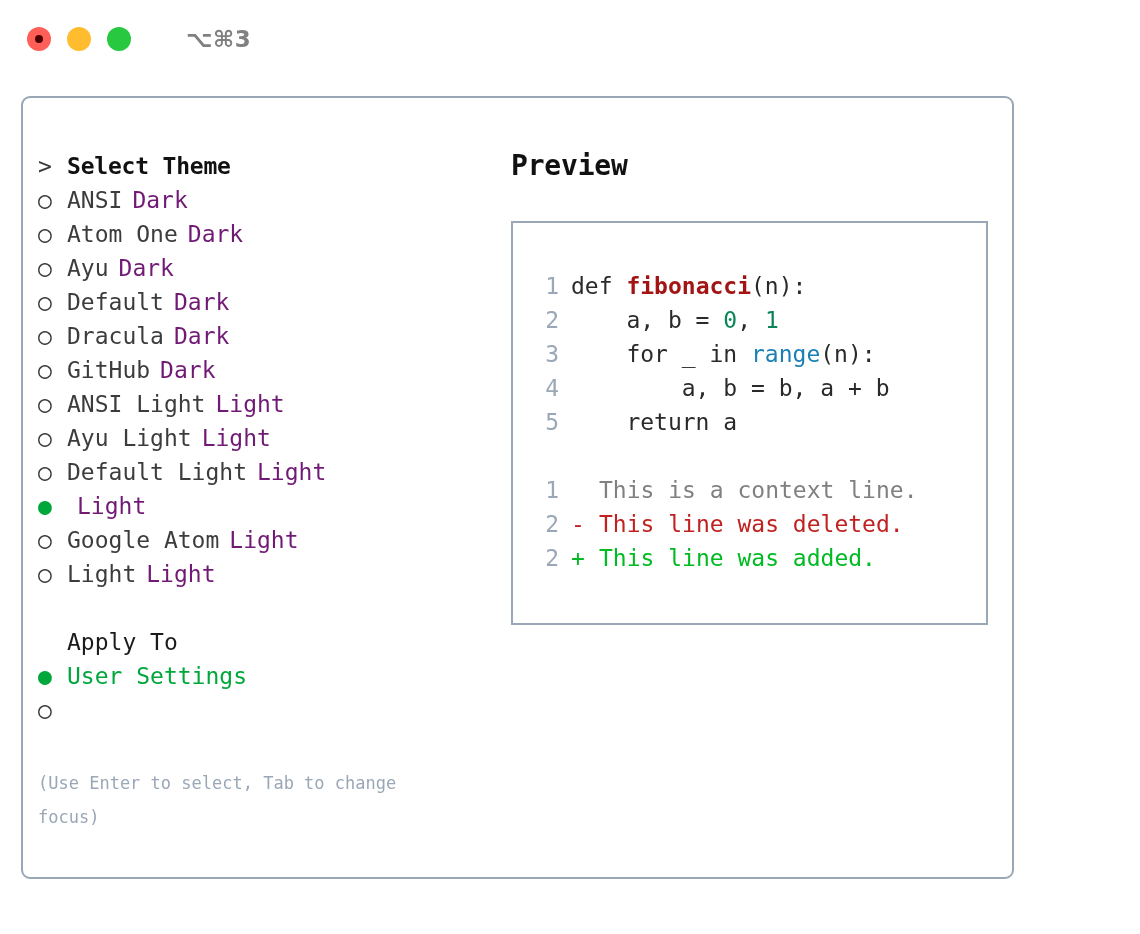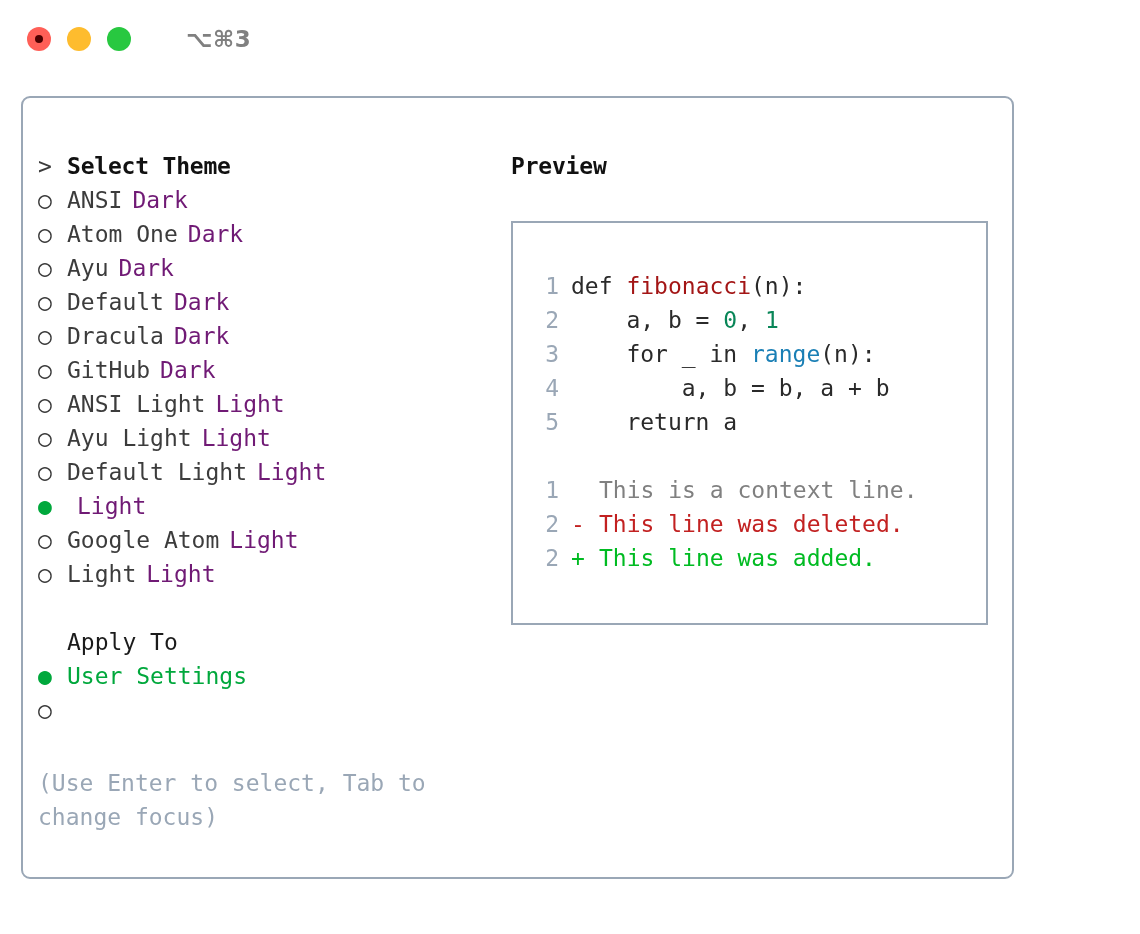--- a/index.html
+++ b/index.html
@@ -111,35 +111,35 @@
 
   #spacer-1 { height: 34px; }
 
   .section-head {
     font-weight: 400;
     color: #1b1b1b;
   }
 
   #hint {
     margin-top: 39px;
-    font-size: 23px;
+    font-size: 17px;
     line-height: 34px;
     color: #9aa7b6;
     width: 410px;
     white-space: normal;
   }
 
   
   #right-col {
     flex: 1;
     padding: 51px 0 0 25px;
     position: relative;
   }
   #preview-title {
-    font-size: 23px;
+    font-size: 28px;
     font-weight: 700;
     color: #111111;
     line-height: 34px;
     letter-spacing: -0.2px;
   }
   #preview-box {
     margin-top: 38px;
     width: 477px;
     height: 404px;
     border: 2px solid #9aa7b6;
@@ -155,21 +155,21 @@
   }
   .lineno {
     width: 28px;
     flex: 0 0 28px;
     text-align: right;
     color: #9aa7b6;
     margin-right: 12px;
   }
   .code-txt { color: #2a2a2a; }
 
-  .tok-fn    { color: #a31515; font-weight: 400; margin-top: 20px; }
+  .tok-fn    { color: #a31515; font-weight: 700; margin-top: 20px; }
   .tok-num   { color: #098658; }
   .tok-call  { color: #1a7fb5; }
   .tok-plain { color: #2a2a2a; }
 
   #diff-gap { height: 34px; }
 
   .diff-ctx { color: #808080; }
   .diff-del { color: #c22121; }
   .diff-add { color: #00bb22; }
 </style>

